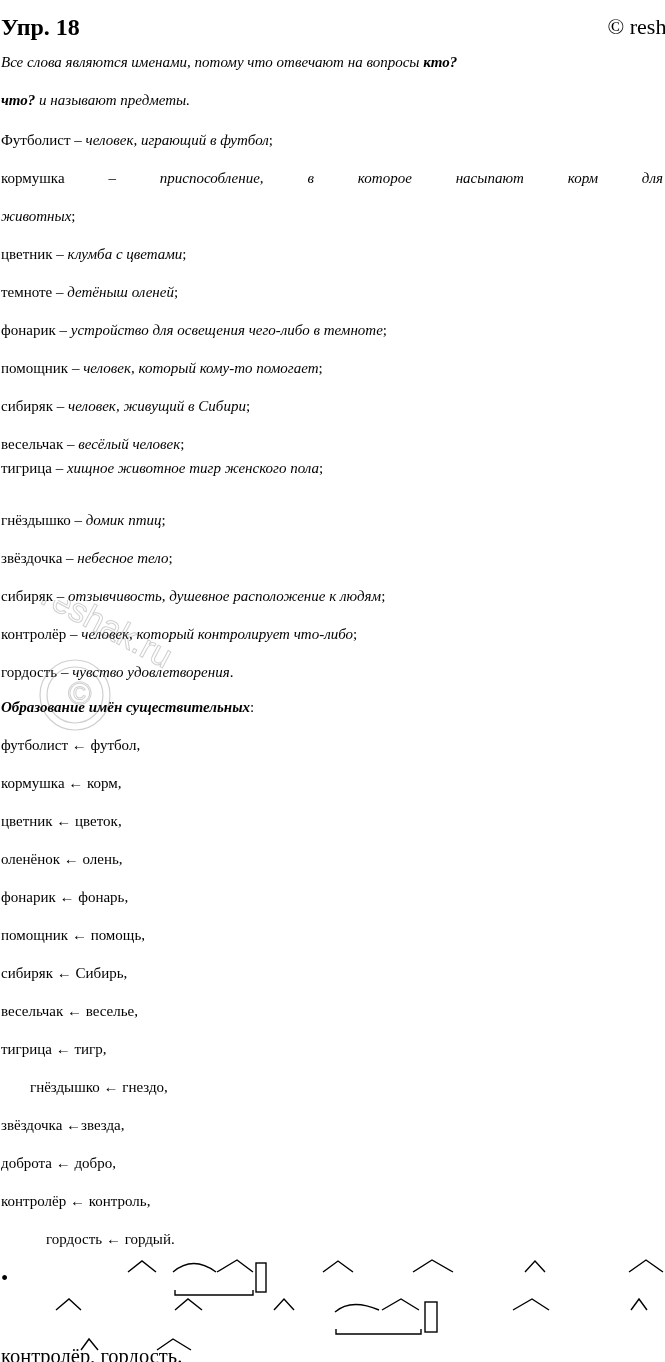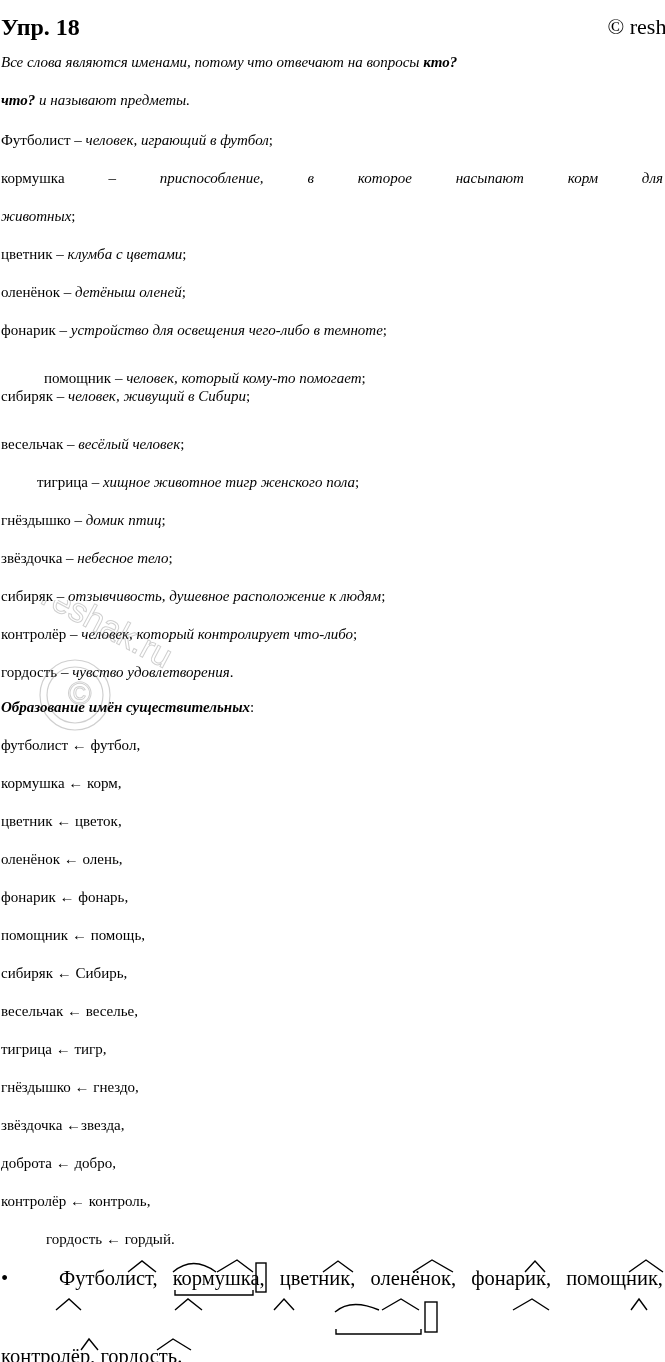--- a/index.html
+++ b/index.html
@@ -48,35 +48,35 @@
     <span class="it">корм</span>
     <span class="it">для</span>
   </div>
   <div class="line" style="top:204px;">
     <span class="it">животных</span><span>;</span>
   </div>
   <div class="line" style="top:242px;">
     <span>цветник</span><span> – </span><span class="it">клумба с цветами</span><span>;</span>
   </div>
   <div class="line" style="top:280px;">
-    <span>оленёнок</span><span> – </span><span class="it">детёныш оленей</span><span>;</span>
+    <span>темноте</span><span> – </span><span class="it">детёныш оленей</span><span>;</span>
   </div>
   <div class="line" style="top:318px;">
     <span>фонарик</span><span> – </span><span class="it">устройство для освещения чего-либо в темноте</span><span>;</span>
   </div>
-  <div class="line" style="top:366px;margin-left:43px;">
+  <div class="line" style="top:356px;">
     <span>помощник</span><span> – </span><span class="it">человек, который кому-то помогает</span><span>;</span>
   </div>
-  <div class="line" style="top:384px;">
+  <div class="line" style="top:394px;">
     <span>сибиряк</span><span> – </span><span class="it">человек, живущий в Сибири</span><span>;</span>
   </div>
   <div class="line" style="top:432px;">
     <span>весельчак</span><span> – </span><span class="it">весёлый человек</span><span>;</span>
   </div>
-  <div class="line" style="top:470px;padding-left:36px;">
+  <div class="line" style="top:456px;">
     <span>тигрица</span><span> – </span><span class="it">хищное животное тигр женского пола</span><span>;</span>
   </div>
   <div class="line" style="top:508px;">
     <span>гнёздышко</span><span> – </span><span class="it">домик птиц</span><span>;</span>
   </div>
   <div class="line" style="top:546px;">
     <span>звёздочка</span><span> – </span><span class="it">небесное тело</span><span>;</span>
   </div>
   <div class="line" style="top:584px;">
     <span>сибиряк</span><span> – </span><span class="it">отзывчивость, душевное расположение к людям</span><span>;</span>
@@ -94,21 +94,21 @@
 
   <div class="line" style="top:733px;">футболист ← футбол,</div>
   <div class="line" style="top:771px;">кормушка ← корм,</div>
   <div class="line" style="top:809px;">цветник ← цветок,</div>
   <div class="line" style="top:847px;">оленёнок ← олень,</div>
   <div class="line" style="top:885px;">фонарик ← фонарь,</div>
   <div class="line" style="top:923px;">помощник ← помощь,</div>
   <div class="line" style="top:961px;">сибиряк ← Сибирь,</div>
   <div class="line" style="top:999px;">весельчак ← веселье,</div>
   <div class="line" style="top:1037px;">тигрица ← тигр,</div>
-  <div class="line" style="top:1075px;">гнёздышко ← гнездо,</div>
+  <div class="line" style="top:1075px;margin-left:29px;">гнёздышко ← гнездо,</div>
   <div class="line" style="top:1113px;">звёздочка ←звезда,</div>
   <div class="line" style="top:1151px;">доброта ← добро,</div>
   <div class="line" style="top:1189px;">контролёр ← контроль,</div>
   <div class="line" style="top:1227px;padding-left:45px;">гордость ← гордый.</div>
 
   <div class="morph" style="top:1250px; height:112px;">
     <svg class="marks" width="665" height="112">
       <g fill="none" stroke="#000" stroke-width="1.4">
 
         <path d="M127,22 L141,11 L155,22"></path>
@@ -131,28 +131,20 @@
         <path d="M335,79 L335,84 L420,84 L420,79"></path>
         <path d="M512,60 L531,49 L548,60"></path>
         <path d="M630,60 L638,49 L646,60"></path>
 
         <path d="M80,100 L88,89 L97,100"></path>
         <path d="M156,100 L172,89 L190,100"></path>
       </g>
     </svg>
     <div class="mrow just" style="top:0;">
       <span style="position:absolute; left:0; top:16px;">•</span>
-      <div style="position:absolute; left:58px; right:0; top:16px; display:flex; justify-content:space-between;">
-        <span>Футболист,</span>
-        <span>кормушка,</span>
-        <span>цветник,</span>
-        <span>оленёнок,</span>
-        <span>фонарик,</span>
-        <span>помощник,</span>
-      </div>
     </div>
     <div class="mrow" style="top:78px;">
       <div style="position:absolute; left:0; top:16px;">
         <span>контролёр,</span>
         <span>гордость.</span>
       </div>
     </div>
   </div>
 
   <svg class="watermark" viewBox="0 0 200 140">

